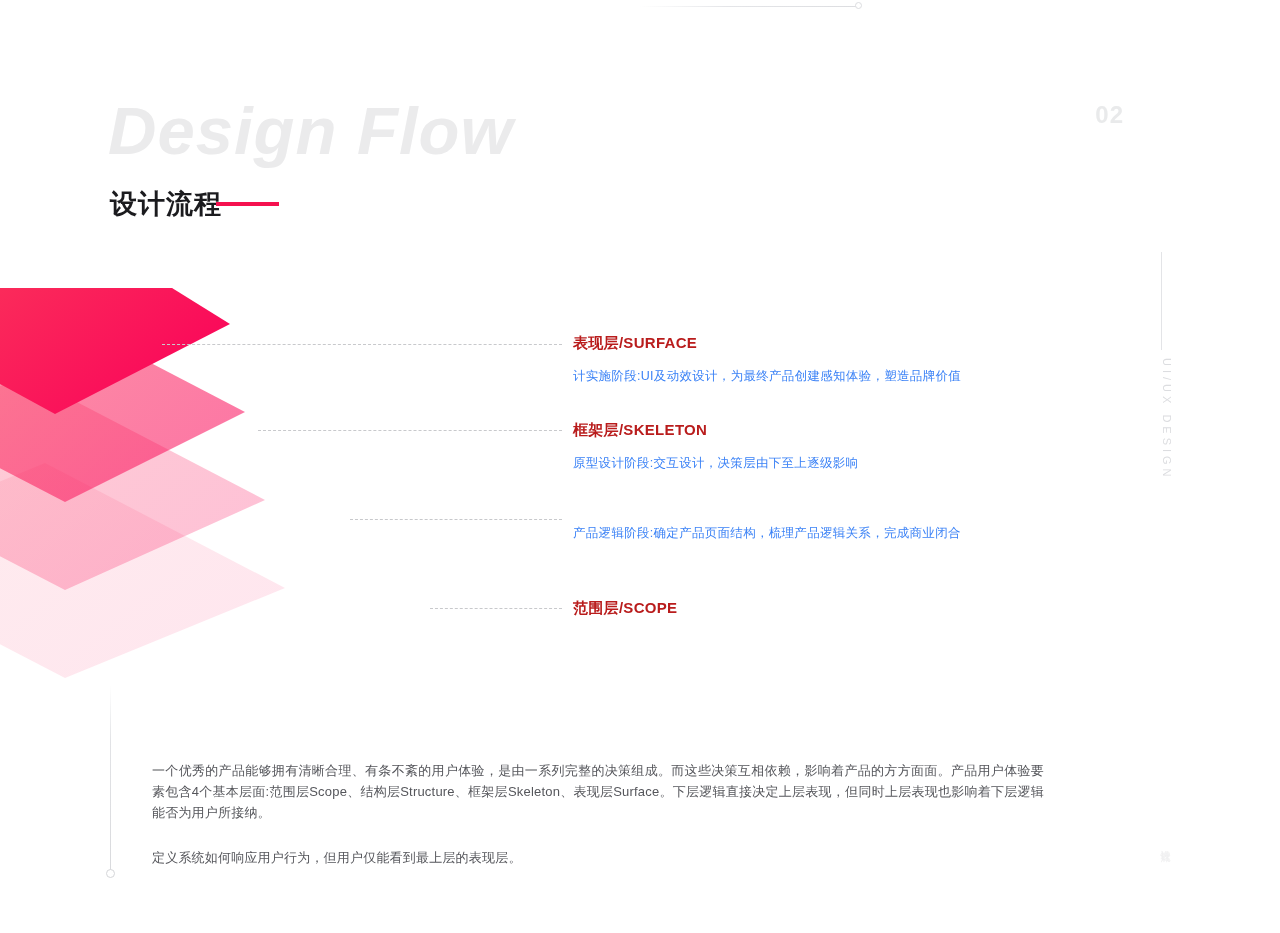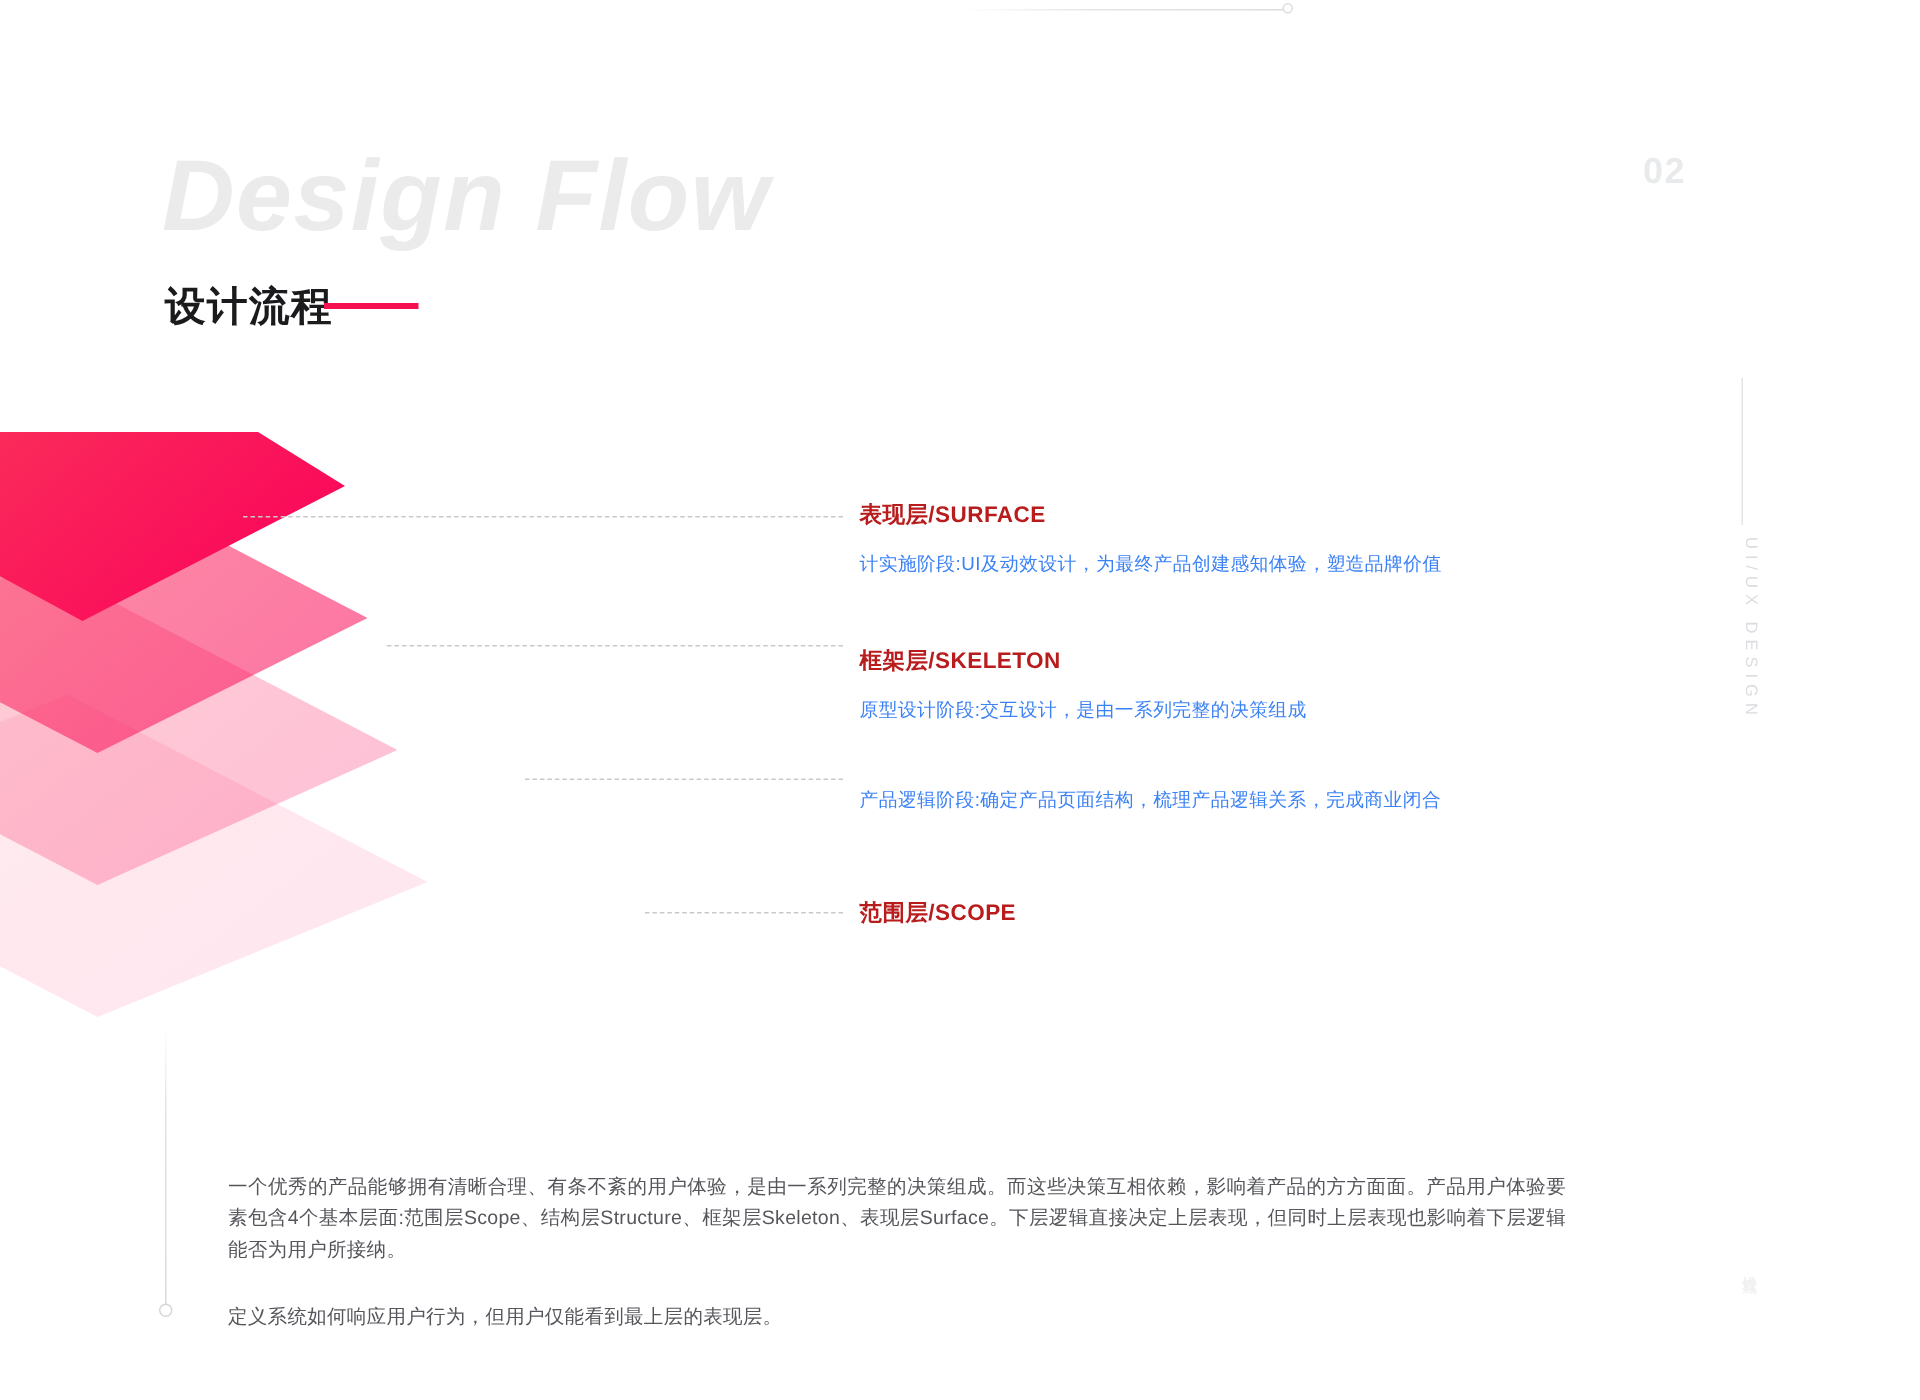--- a/index.html
+++ b/index.html
@@ -88,21 +88,21 @@
     border-top: 1px dashed #c8c9cc;
   }
   .dash-1 { left: 162px; top: 344px; width: 400px; }
   .dash-2 { left: 258px; top: 430px; width: 304px; }
   .dash-3 { left: 350px; top: 519px; width: 212px; }
   .dash-4 { left: 430px; top: 608px; width: 132px; }
 
   
   .layer-item { position: absolute; left: 573px; }
   .layer-1 { top: 334px; }
-  .layer-2 { top: 421px; margin-top: 10px; }
+  .layer-2 { top: 421px; }
   .layer-3 { top: 510px; }
   .layer-4 { top: 599px; }
   .layer-title {
     font-size: 15px;
     font-weight: bold;
     color: #b91c1c;
     letter-spacing: 0.3px;
     white-space: nowrap;
   }
   .layer-desc {
@@ -128,21 +128,21 @@
     top: 869px;
     width: 9px;
     height: 9px;
     border: 1px solid #d5d6d9;
     border-radius: 50%;
     background: #ffffff;
     box-sizing: border-box;
   }
 
   
-  .para-block { position: absolute; left: 152px; top: 760px; width: 892px; margin-top: 20px; }
+  .para-block { position: absolute; left: 152px; top: 760px; width: 892px; }
   .para {
     font-size: 13px;
     line-height: 21px;
     color: #55565b;
     letter-spacing: 0.2px;
     text-align: justify;
   }
   .para + .para { margin-top: 24px; }
 
   
@@ -232,21 +232,21 @@
   <div class="dash dash-2"></div>
   <div class="dash dash-3"></div>
   <div class="dash dash-4"></div>
 
   <div class="layer-item layer-1">
     <div class="layer-title">表现层/SURFACE</div>
     <div class="layer-desc">计实施阶段:UI及动效设计，为最终产品创建感知体验，塑造品牌价值</div>
   </div>
   <div class="layer-item layer-2">
     <div class="layer-title">框架层/SKELETON</div>
-    <div class="layer-desc">原型设计阶段:交互设计，是由一系列完整的决策组成</div>
+    <div class="layer-desc">原型设计阶段:交互设计，决策层由下至上逐级影响</div>
   </div>
   <div class="layer-item layer-3">
     <div class="layer-desc">产品逻辑阶段:确定产品页面结构，梳理产品逻辑关系，完成商业闭合</div>
   </div>
   <div class="layer-item layer-4">
     <div class="layer-title">范围层/SCOPE</div>
   </div>
 
   <div class="btm-line"></div>
   <div class="btm-dot"></div>

